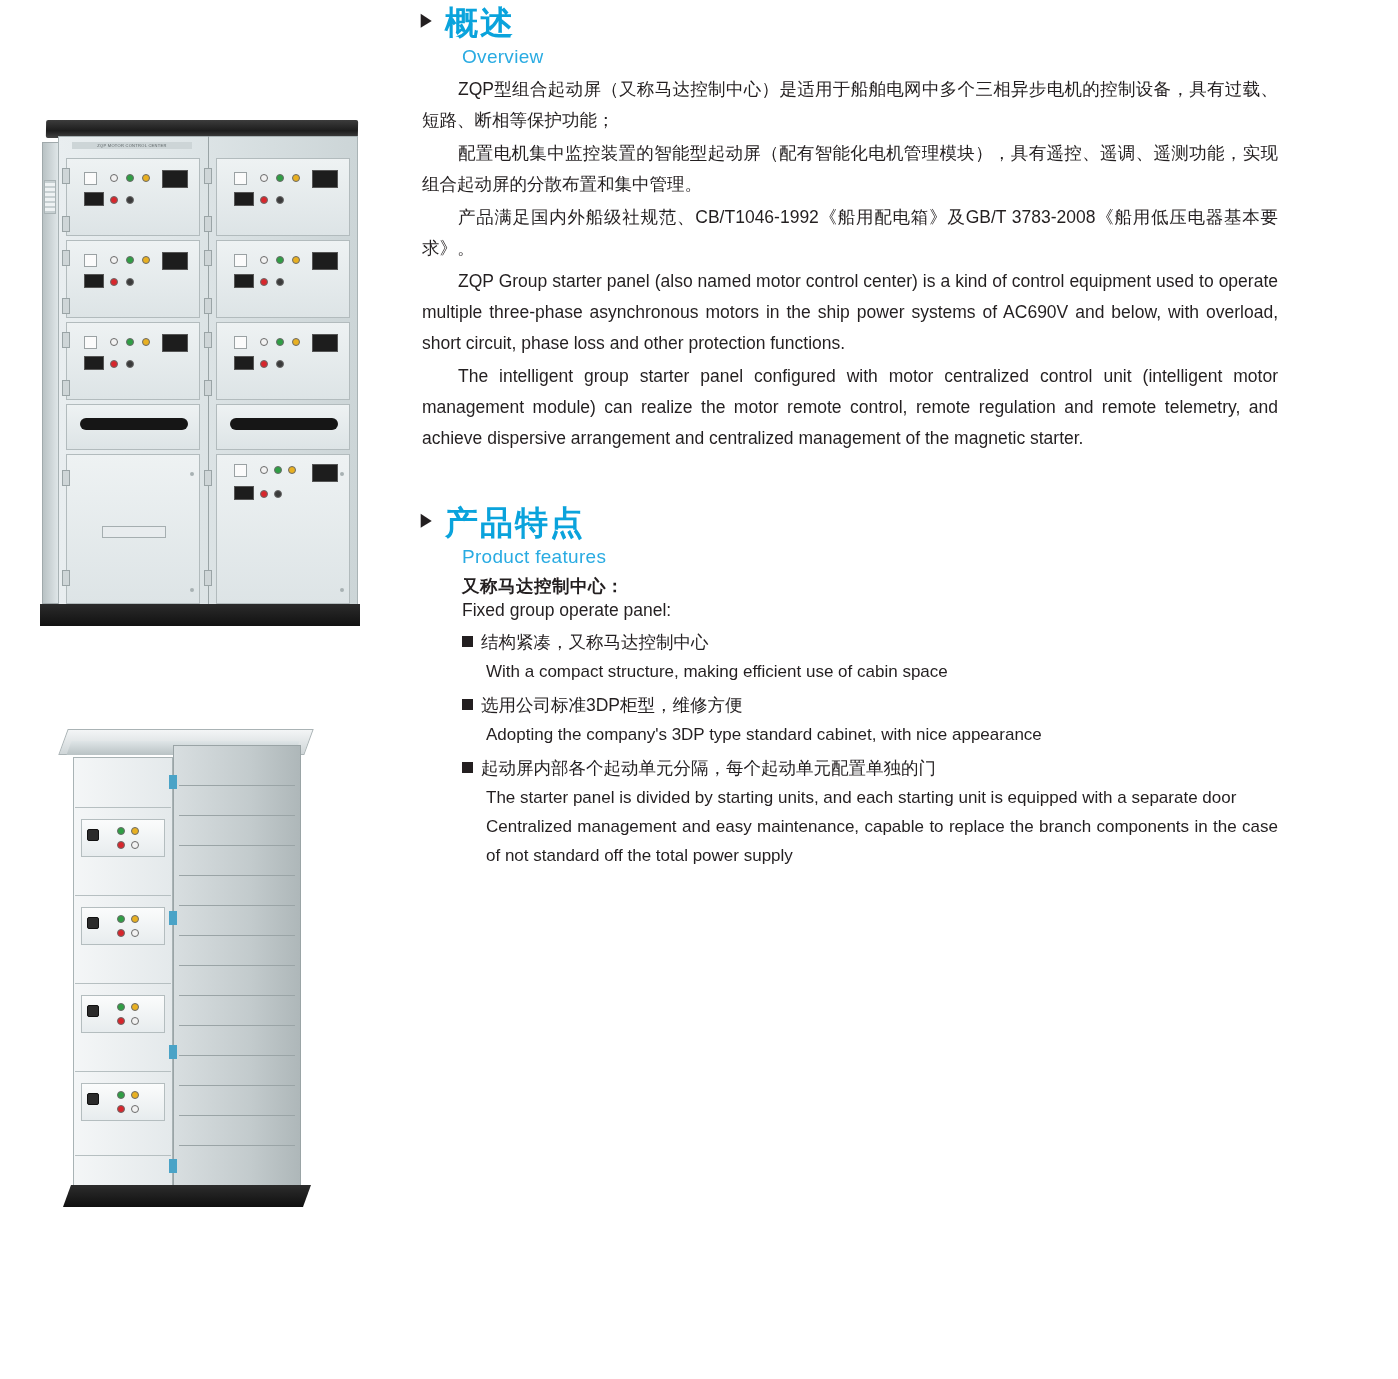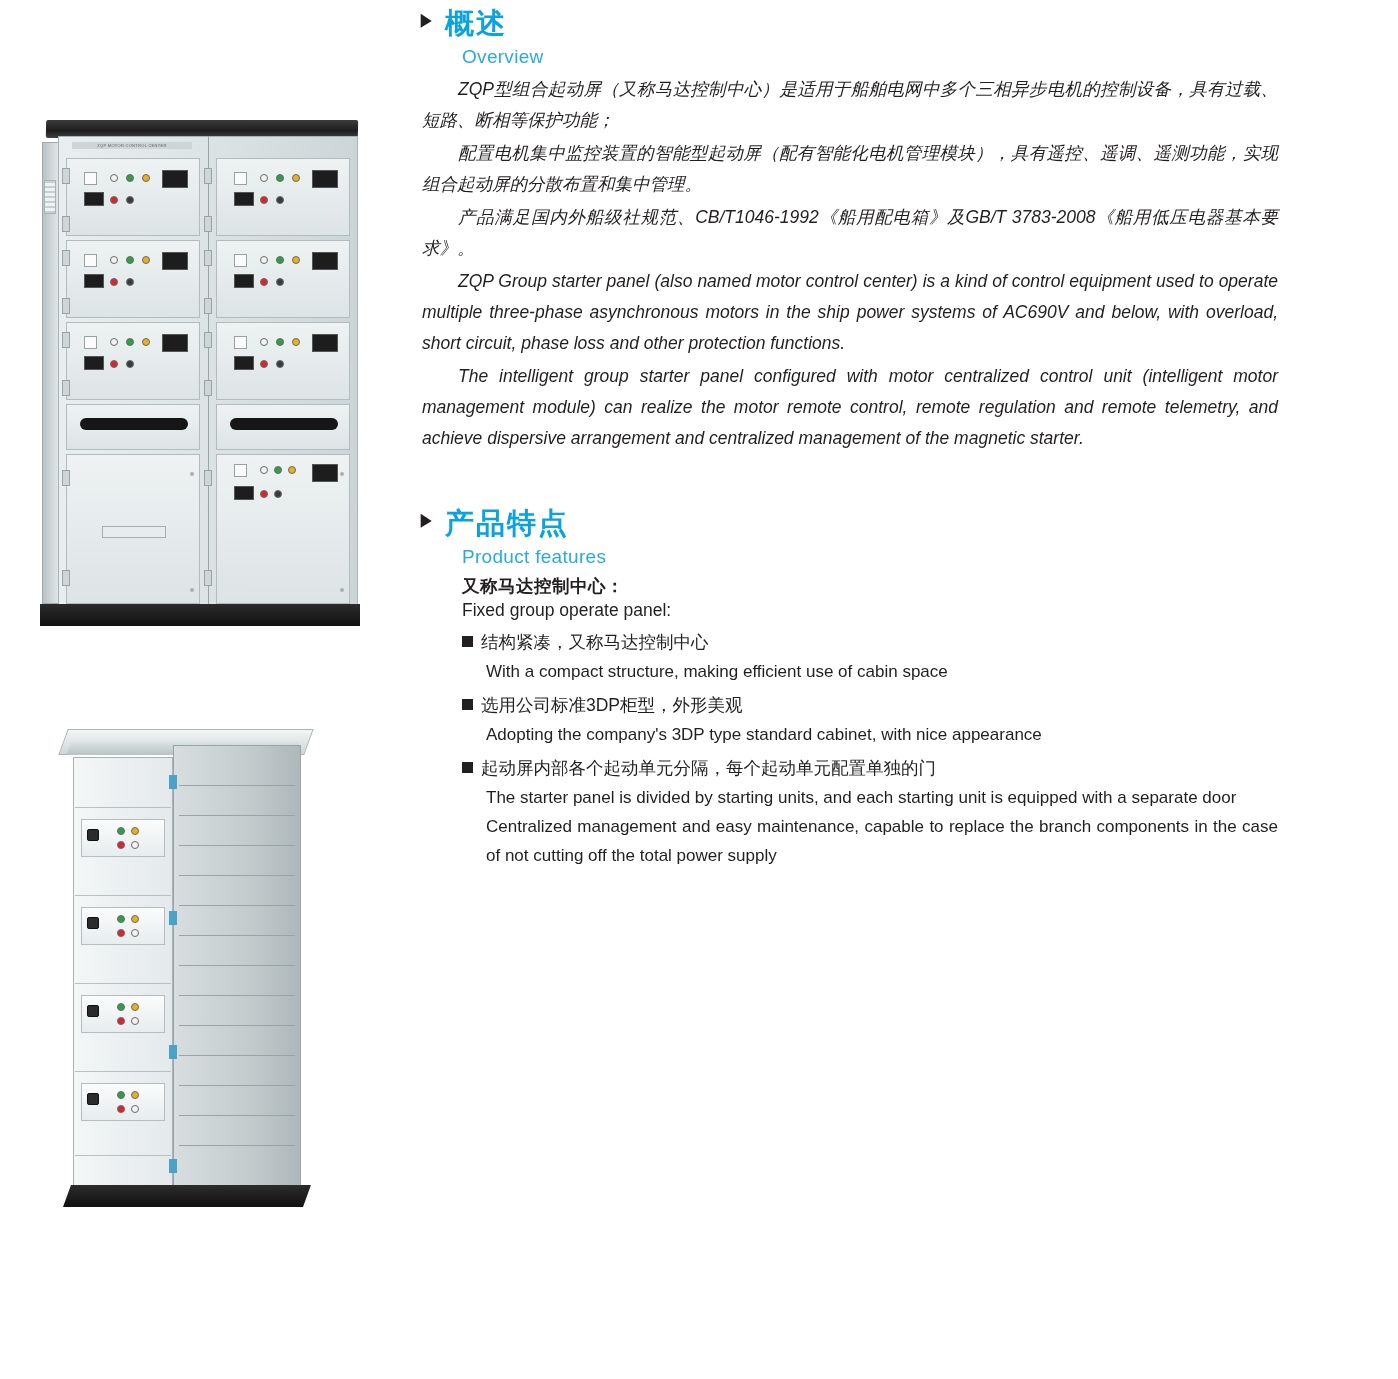--- a/index.html
+++ b/index.html
@@ -288,40 +288,39 @@
     gap: 10px;
   }
   .arrow-mark {
     color: #231f20;
     font-size: 17px;
     line-height: 44px;
     margin-left: 0px;
   }
   .head-cn {
     color: #0aa3dc;
-    font-size: 29px;
+    font-size: 33px;
     font-weight: bold;
     line-height: 46px;
     letter-spacing: 2px;
   }
   .head-en {
     color: #29abe2;
     font-size: 19px;
     margin: 0 0 6px 44px;
     letter-spacing: .3px;
   }
 
   p.para {
     margin: 0 0 2px 0;
     font-size: 17.5px;
     line-height: 31px;
     text-align: justify;
     text-justify: inter-ideograph;
     padding-left: 4px;
-    font-style: italic;
   }
   p.para.cn { text-indent: 36px; }
   p.para.en { text-indent: 36px; }
 
   .block-2 { margin-top: 46px; }
 
   .feat-title-cn {
     margin: 6px 0 0 44px;
     font-size: 17.5px;
     font-weight: bold;
@@ -572,32 +571,32 @@
         <div class="feat-cn">
           <span class="bullet"></span>
           <span>结构紧凑，又称马达控制中心</span>
         </div>
         <div class="feat-en">With a compact structure, making efficient use of cabin space</div>
       </div>
 
       <div class="feat-item">
         <div class="feat-cn">
           <span class="bullet"></span>
-          <span>选用公司标准3DP柜型，外形美观</span>
+          <span>选用公司标准3DP柜型，维修方便</span>
         </div>
         <div class="feat-en">Adopting the company's 3DP type standard cabinet, with nice appearance</div>
       </div>
 
       <div class="feat-item">
         <div class="feat-cn">
           <span class="bullet"></span>
           <span>起动屏内部各个起动单元分隔，每个起动单元配置单独的门</span>
         </div>
         <div class="feat-en">The starter panel is divided by starting units, and each starting unit is equipped with a separate door</div>
       </div>
 
       <div class="feat-item">
-        <div class="feat-en">Centralized management and easy maintenance, capable to replace the branch components in the case of not cutting off the total power supply</div>
+        <div class="feat-en">Centralized management and easy maintenance, capable to replace the branch components in the case of not standard off the total power supply</div>
       </div>
     </div>
 
   </div>
 </div>
 
 </body></html>

